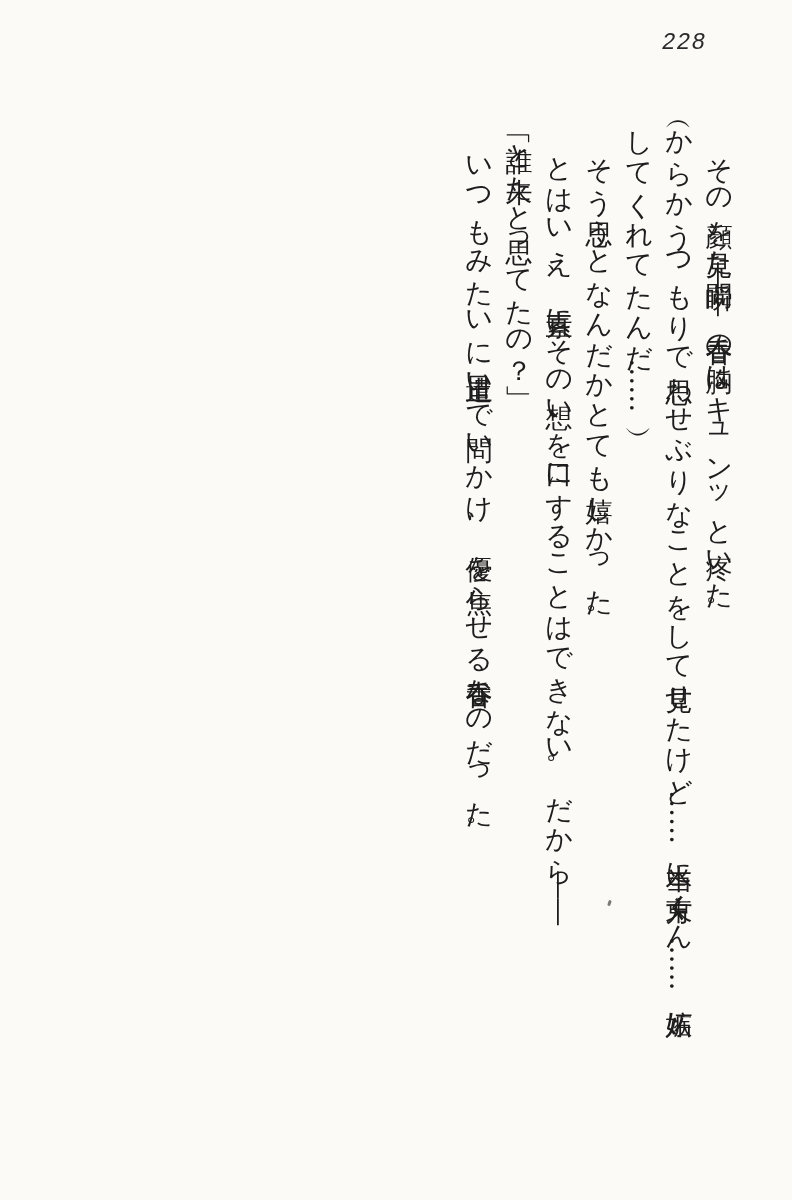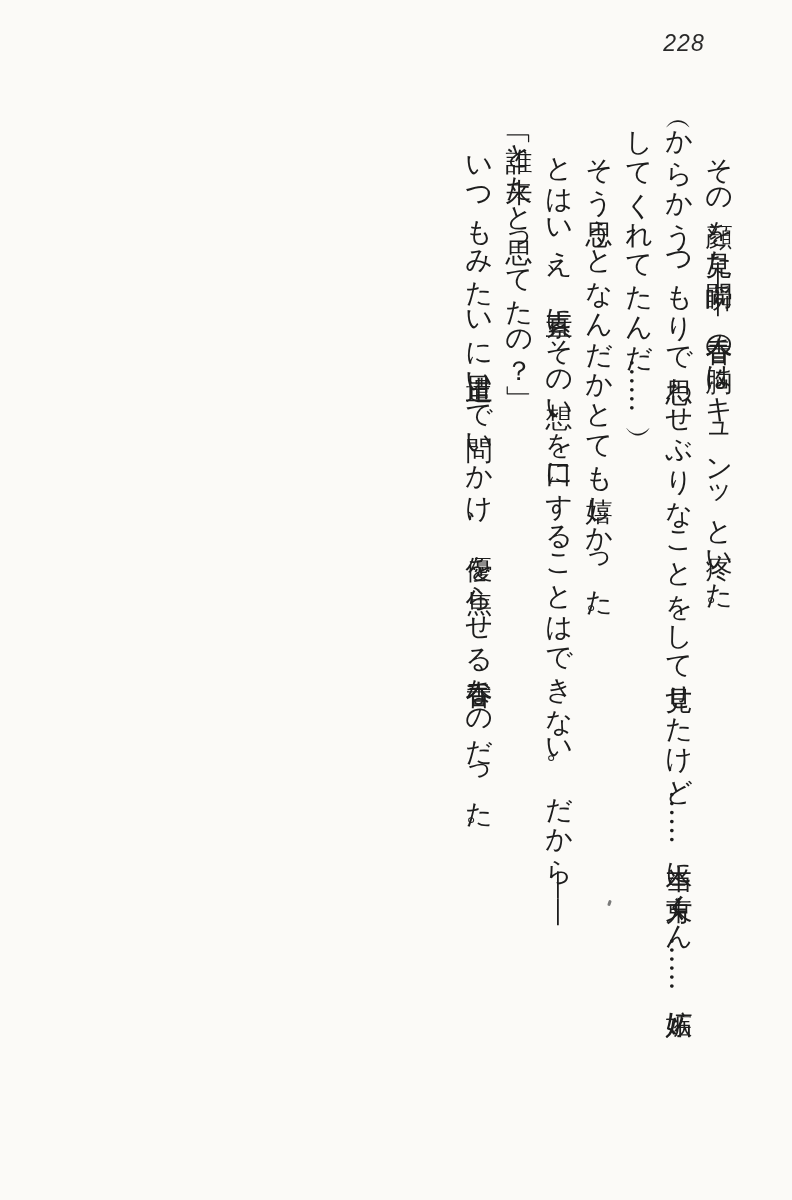--- a/index.html
+++ b/index.html
@@ -16,21 +16,21 @@
   .page {
     position: absolute;
     inset: 0;
   }
   .page-number {
     position: absolute;
     top: 30px;
     left: 658px;
     width: 52px;
     text-align: center;
-    font-family: Liberation Sans, sans-serif;
+    font-family: Liberation Mono, monospace;
     font-style: italic;
     font-size: 23px;
     letter-spacing: 1px;
     color: #2a2a2a;
   }
   .text-block {
     position: absolute;
     top: 112px;
     right: 53px;
     height: 1080px;

